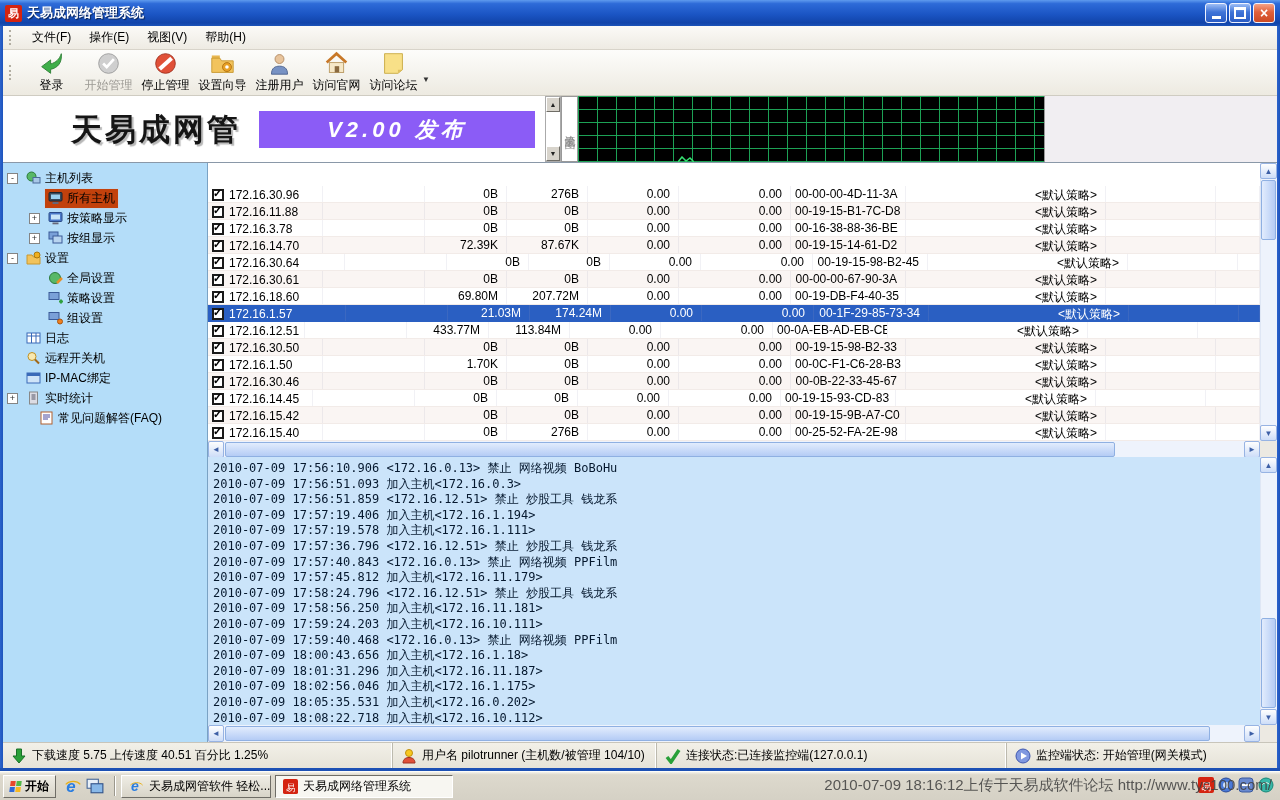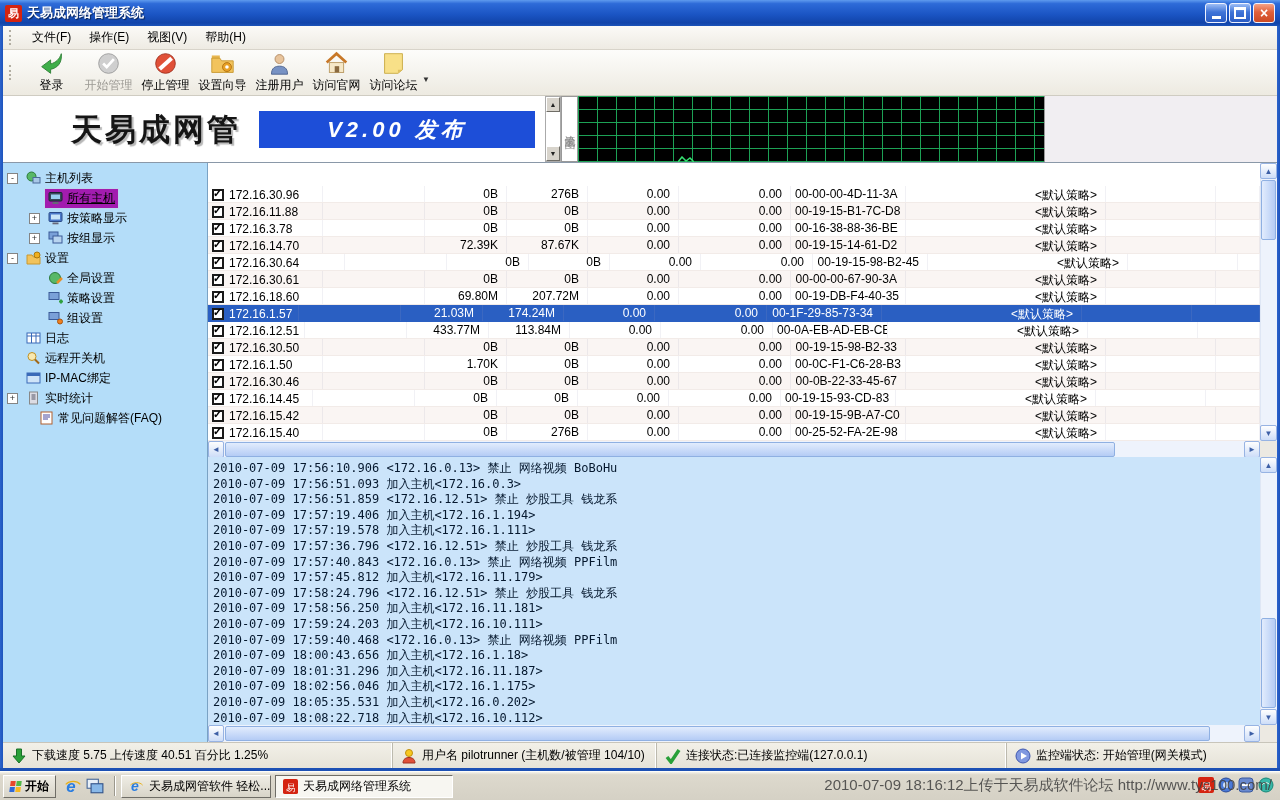--- a/index.html
+++ b/index.html
@@ -41,21 +41,21 @@
     display:flex;align-items:center;padding-left:6px;}
   .tool-btn{width:57px;height:44px;display:flex;flex-direction:column;align-items:center;justify-content:center;}
   .tool-btn .icon{width:25px;height:25px;margin-bottom:1px;}
   .tool-btn.disabled{color:#9c9a94;}
   #tb-drop{width:10px;color:#333;font-size:8px;align-self:center;margin-top:14px;}
 
   
   #banner{position:absolute;left:3px;top:96px;width:1274px;height:66px;background:#fff;border-bottom:1px solid #8a98a8;}
   #brand{position:absolute;left:68px;top:13px;font-size:31px;font-weight:bold;letter-spacing:3px;color:#151515;
     text-shadow:2px 2px 1px #b8b8b8;}
-  #version-box{position:absolute;left:256px;top:15px;width:276px;height:37px;background:#1d4ed8;color:#fff;
+  #version-box{position:absolute;left:256px;top:15px;width:276px;height:37px;background:#8b5cf6;color:#fff;
     display:flex;align-items:center;justify-content:center;font-size:22px;font-style:italic;font-weight:bold;letter-spacing:4px;}
   #mini-scroll{position:absolute;left:542px;top:0;width:16px;height:66px;background:#fff;border:1px solid #aaa;box-sizing:border-box;}
   .classic-btn{position:absolute;left:0;width:14px;height:15px;background:#d8d4cc;border:1px solid;
     border-color:#fff #6f6d66 #6f6d66 #fff;box-sizing:border-box;display:flex;align-items:center;justify-content:center;
     font-size:7px;color:#222;}
   #traffic-tab{position:absolute;left:558px;top:0;width:17px;height:66px;background:#fff;border:1px solid #999;
     box-sizing:border-box;display:flex;align-items:center;justify-content:center;}
   #traffic-label{writing-mode:vertical-rl;font-size:11px;color:#8a8a8a;letter-spacing:2px;}
   #traffic-graph{position:absolute;left:575px;top:0;width:466px;height:66px;background-color:#000;
     background-image:repeating-linear-gradient(to right,rgba(30,170,90,.95) 0 1px,transparent 1px 19px),
@@ -65,21 +65,21 @@
 
   
   #main{position:absolute;left:3px;top:163px;width:1274px;height:579px;background:#fff;}
   #sidebar{position:absolute;left:0;top:0;width:205px;height:579px;background:#b4ddf9;border-right:1px solid #7aa2c4;
     box-sizing:border-box;padding-top:5px;}
   .tree-row{height:20px;display:flex;align-items:center;}
   .expander{width:11px;height:11px;background:#fff;border:1px solid #848484;box-sizing:border-box;margin-right:4px;
     font-size:9px;line-height:8px;text-align:center;color:#333;flex:0 0 auto;}
   .exp-spacer{width:15px;flex:0 0 auto;}
   .node-body{display:flex;align-items:center;gap:4px;padding:1px 3px;border:1px solid transparent;}
-  .node-body.selected{background:#a21caf;border-color:#bcd8ee;text-decoration:underline;}
+  .node-body.selected{background:#c2410c;border-color:#bcd8ee;}
   .tree-icon{width:15px;height:14px;}
 
   
   #table-header{position:absolute;left:205px;top:0;width:1052px;height:23px;display:flex;box-sizing:border-box;
     background:linear-gradient(180deg,#ffffff 0%,#f4f2ec 55%,#e6e3da 100%);border-bottom:1px solid #c6c3b9;}
   .hcell{box-sizing:border-box;padding:5px 8px 0 4px;border-right:1px solid #d8d5cc;white-space:nowrap;overflow:hidden;}
   .right{text-align:right;}
   #host-rows{position:absolute;left:205px;top:23px;width:1052px;height:255px;background:#fff;overflow:hidden;}
   .trow{height:17px;display:flex;box-sizing:border-box;border-bottom:1px solid #f2ebe8;}
   .trow.alt{background:#faf5f3;}
@@ -515,21 +515,21 @@
           <span class="tcell right" style="width:82px">69.80M</span>
           <span class="tcell right" style="width:81px">207.72M</span>
           <span class="tcell right" style="width:91px">0.00</span>
           <span class="tcell right" style="width:112px">0.00</span>
           <span class="tcell right" style="width:115px">00-19-DB-F4-40-35</span>
           <span class="tcell right" style="width:200px">&lt;默认策略&gt;</span>
           <span class="tcell right" style="width:110px"></span>
           <span class="tcell" style="flex:1"></span>
         </div>
         <div class="trow alt selected">
-          <span class="tcell ipcell" style="width:91px">
+          <span class="tcell ipcell" style="width:138px">
         <span class="checkbox"></span>
         <span>172.16.1.57</span>
           </span>
           <span class="tcell right" style="width:102px"></span>
           <span class="tcell right" style="width:82px">21.03M</span>
           <span class="tcell right" style="width:81px">174.24M</span>
           <span class="tcell right" style="width:91px">0.00</span>
           <span class="tcell right" style="width:112px">0.00</span>
           <span class="tcell right" style="width:115px">00-1F-29-85-73-34</span>
           <span class="tcell right" style="width:200px">&lt;默认策略&gt;</span>

